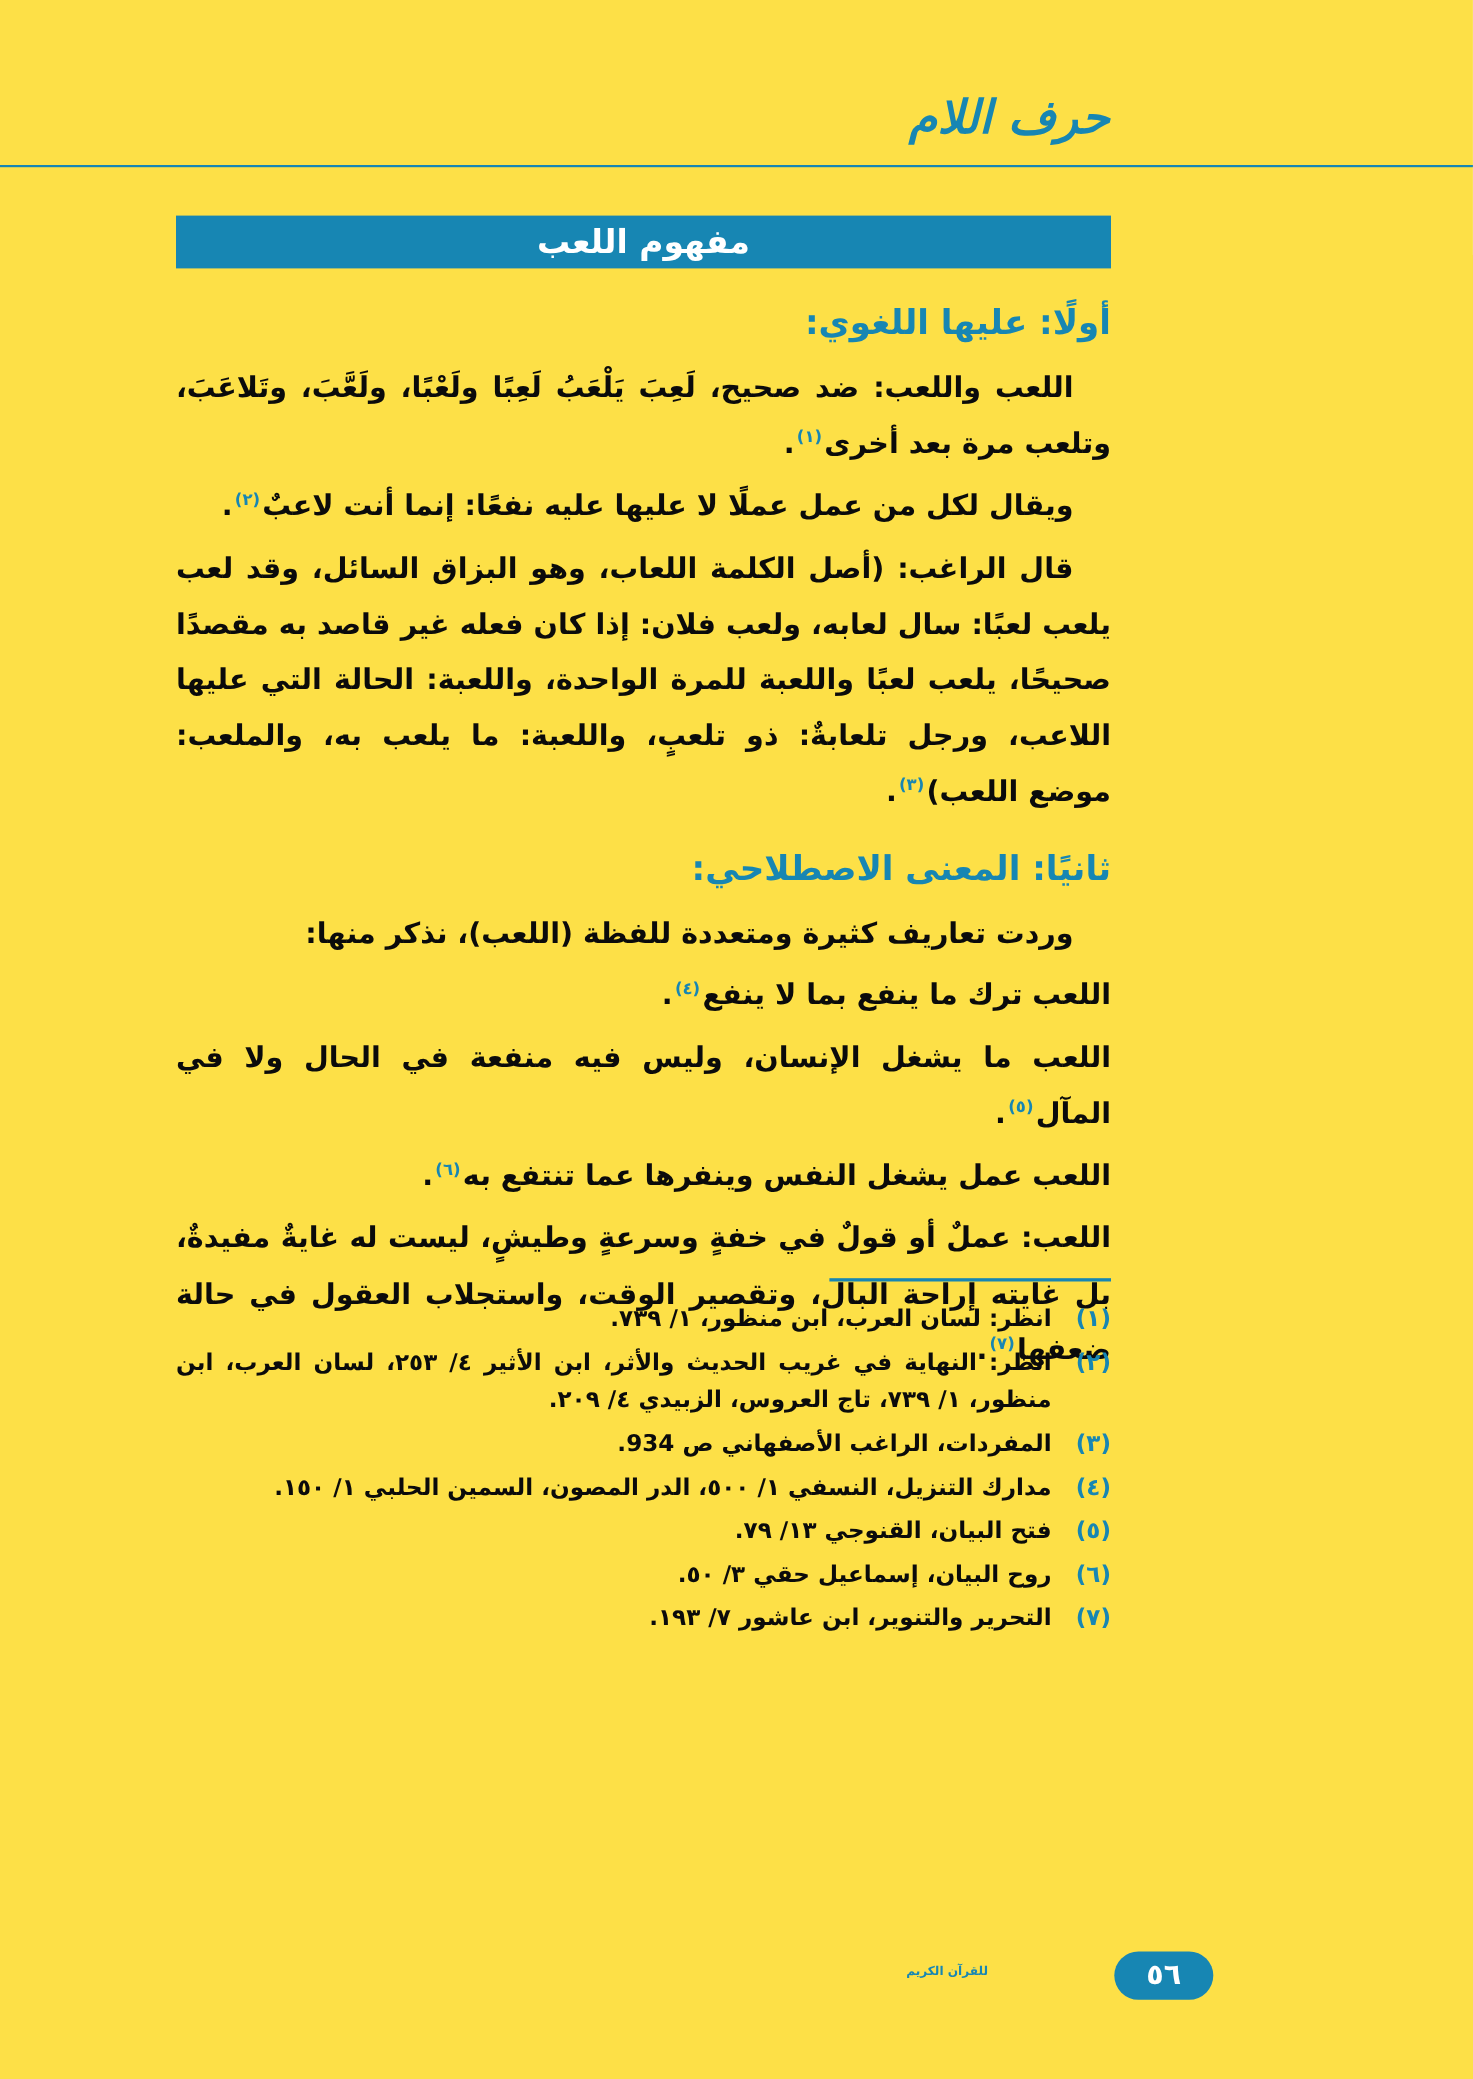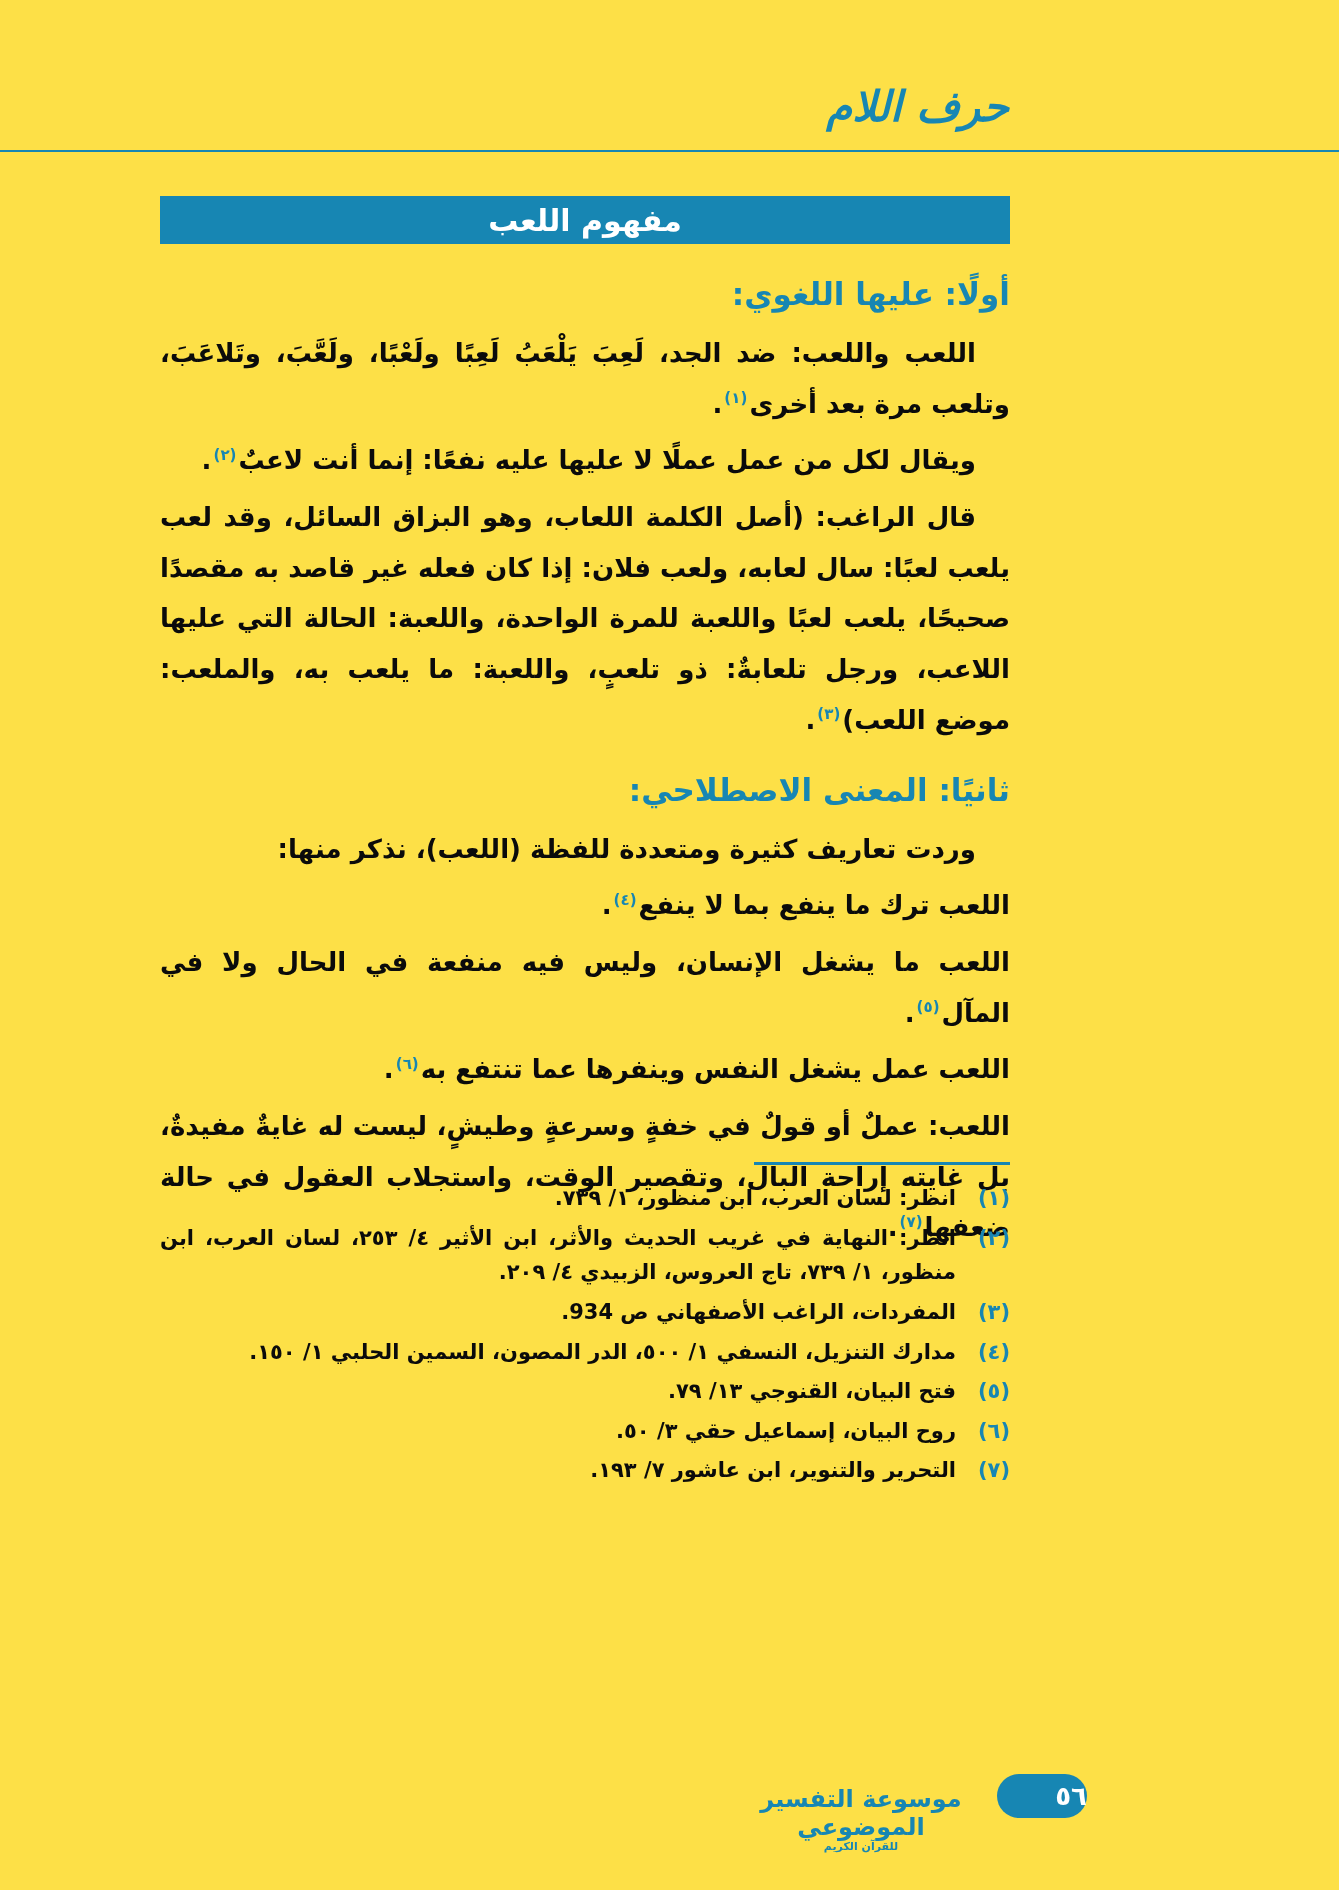--- a/index.html
+++ b/index.html
@@ -59,43 +59,43 @@
   .fn-text { text-align:justify; flex:1 1 auto; }
 
   
   .footer-calligraphy {
     position:absolute; top:1786px; right:368px; width:220px;
     text-align:center; color:var(--accent); line-height:1.15;
   }
   .footer-line1 { font-size:24px; font-weight:bold; }
   .footer-line2 { font-size:11px; font-weight:bold; }
   .page-badge {
-    position:absolute; top:1774px; right:252px; width:90px; height:44px;
+    position:absolute; top:1774px; right:236px; width:90px; height:44px;
     background:var(--accent); border-radius:22px;
-    display:flex; align-items:center; justify-content:flex-start;
+    display:flex; align-items:center; justify-content:center;
   }
   .page-number { color:#ffffff; font-size:26px; font-weight:bold; }
 </style>
 </head>
 <body>
 
 <div class="page">
 
   <div class="header-calligraphy">حرف اللام</div>
   <div class="header-rule"></div>
 
   <div class="banner">
     <span class="banner-title">مفهوم اللعب</span>
   </div>
 
   <div class="main">
 
     <h2 class="heading">أولًا: عليها اللغوي:</h2>
 
-    <p class="para"><span>اللعب واللعب: ضد الجد، لَعِبَ يَلْعَبُ لَعِبًا ولَعْبًا، ولَعَّبَ، وتَلاعَبَ، وتلعب مرة بعد أخرى</span><sup class="fn-ref">(١)</sup><span>.</span></p>
+    <p class="para"><span>اللعب واللعب: ضد صحيح، لَعِبَ يَلْعَبُ لَعِبًا ولَعْبًا، ولَعَّبَ، وتَلاعَبَ، وتلعب مرة بعد أخرى</span><sup class="fn-ref">(١)</sup><span>.</span></p>
 
     <p class="para"><span>ويقال لكل من عمل عملًا لا عليها عليه نفعًا: إنما أنت لاعبٌ</span><sup class="fn-ref">(٢)</sup><span>.</span></p>
 
     <p class="para"><span>قال الراغب: (أصل الكلمة اللعاب، وهو البزاق السائل، وقد لعب يلعب لعبًا: سال لعابه، ولعب فلان: إذا كان فعله غير قاصد به مقصدًا صحيحًا، يلعب لعبًا واللعبة للمرة الواحدة، واللعبة: الحالة التي عليها اللاعب، ورجل تلعابةٌ: ذو تلعبٍ، واللعبة: ما يلعب به، والملعب: موضع اللعب)</span><sup class="fn-ref">(٣)</sup><span>.</span></p>
 
     <h2 class="heading second">ثانيًا: المعنى الاصطلاحي:</h2>
 
     <p class="intro">وردت تعاريف كثيرة ومتعددة للفظة (اللعب)، نذكر منها:</p>
 
     <p class="def"><span>اللعب ترك ما ينفع بما لا ينفع</span><sup class="fn-ref">(٤)</sup><span>.</span></p>
@@ -135,21 +135,20 @@
       <span class="fn-num">(٦)</span>
       <span class="fn-text">روح البيان، إسماعيل حقي ٣/ ٥٠.</span>
     </div>
     <div class="footnote">
       <span class="fn-num">(٧)</span>
       <span class="fn-text">التحرير والتنوير، ابن عاشور ٧/ ١٩٣.</span>
     </div>
   </div>
 
   <div class="footer-calligraphy">
-    <div class="footer-line1">موسوعة التفسير الموضوعي</div>
     <div class="footer-line2">للقرآن الكريم</div>
   </div>
 
   <div class="page-badge">
     <span class="page-number">٥٦</span>
   </div>
 
 </div>
 
 </body></html>

